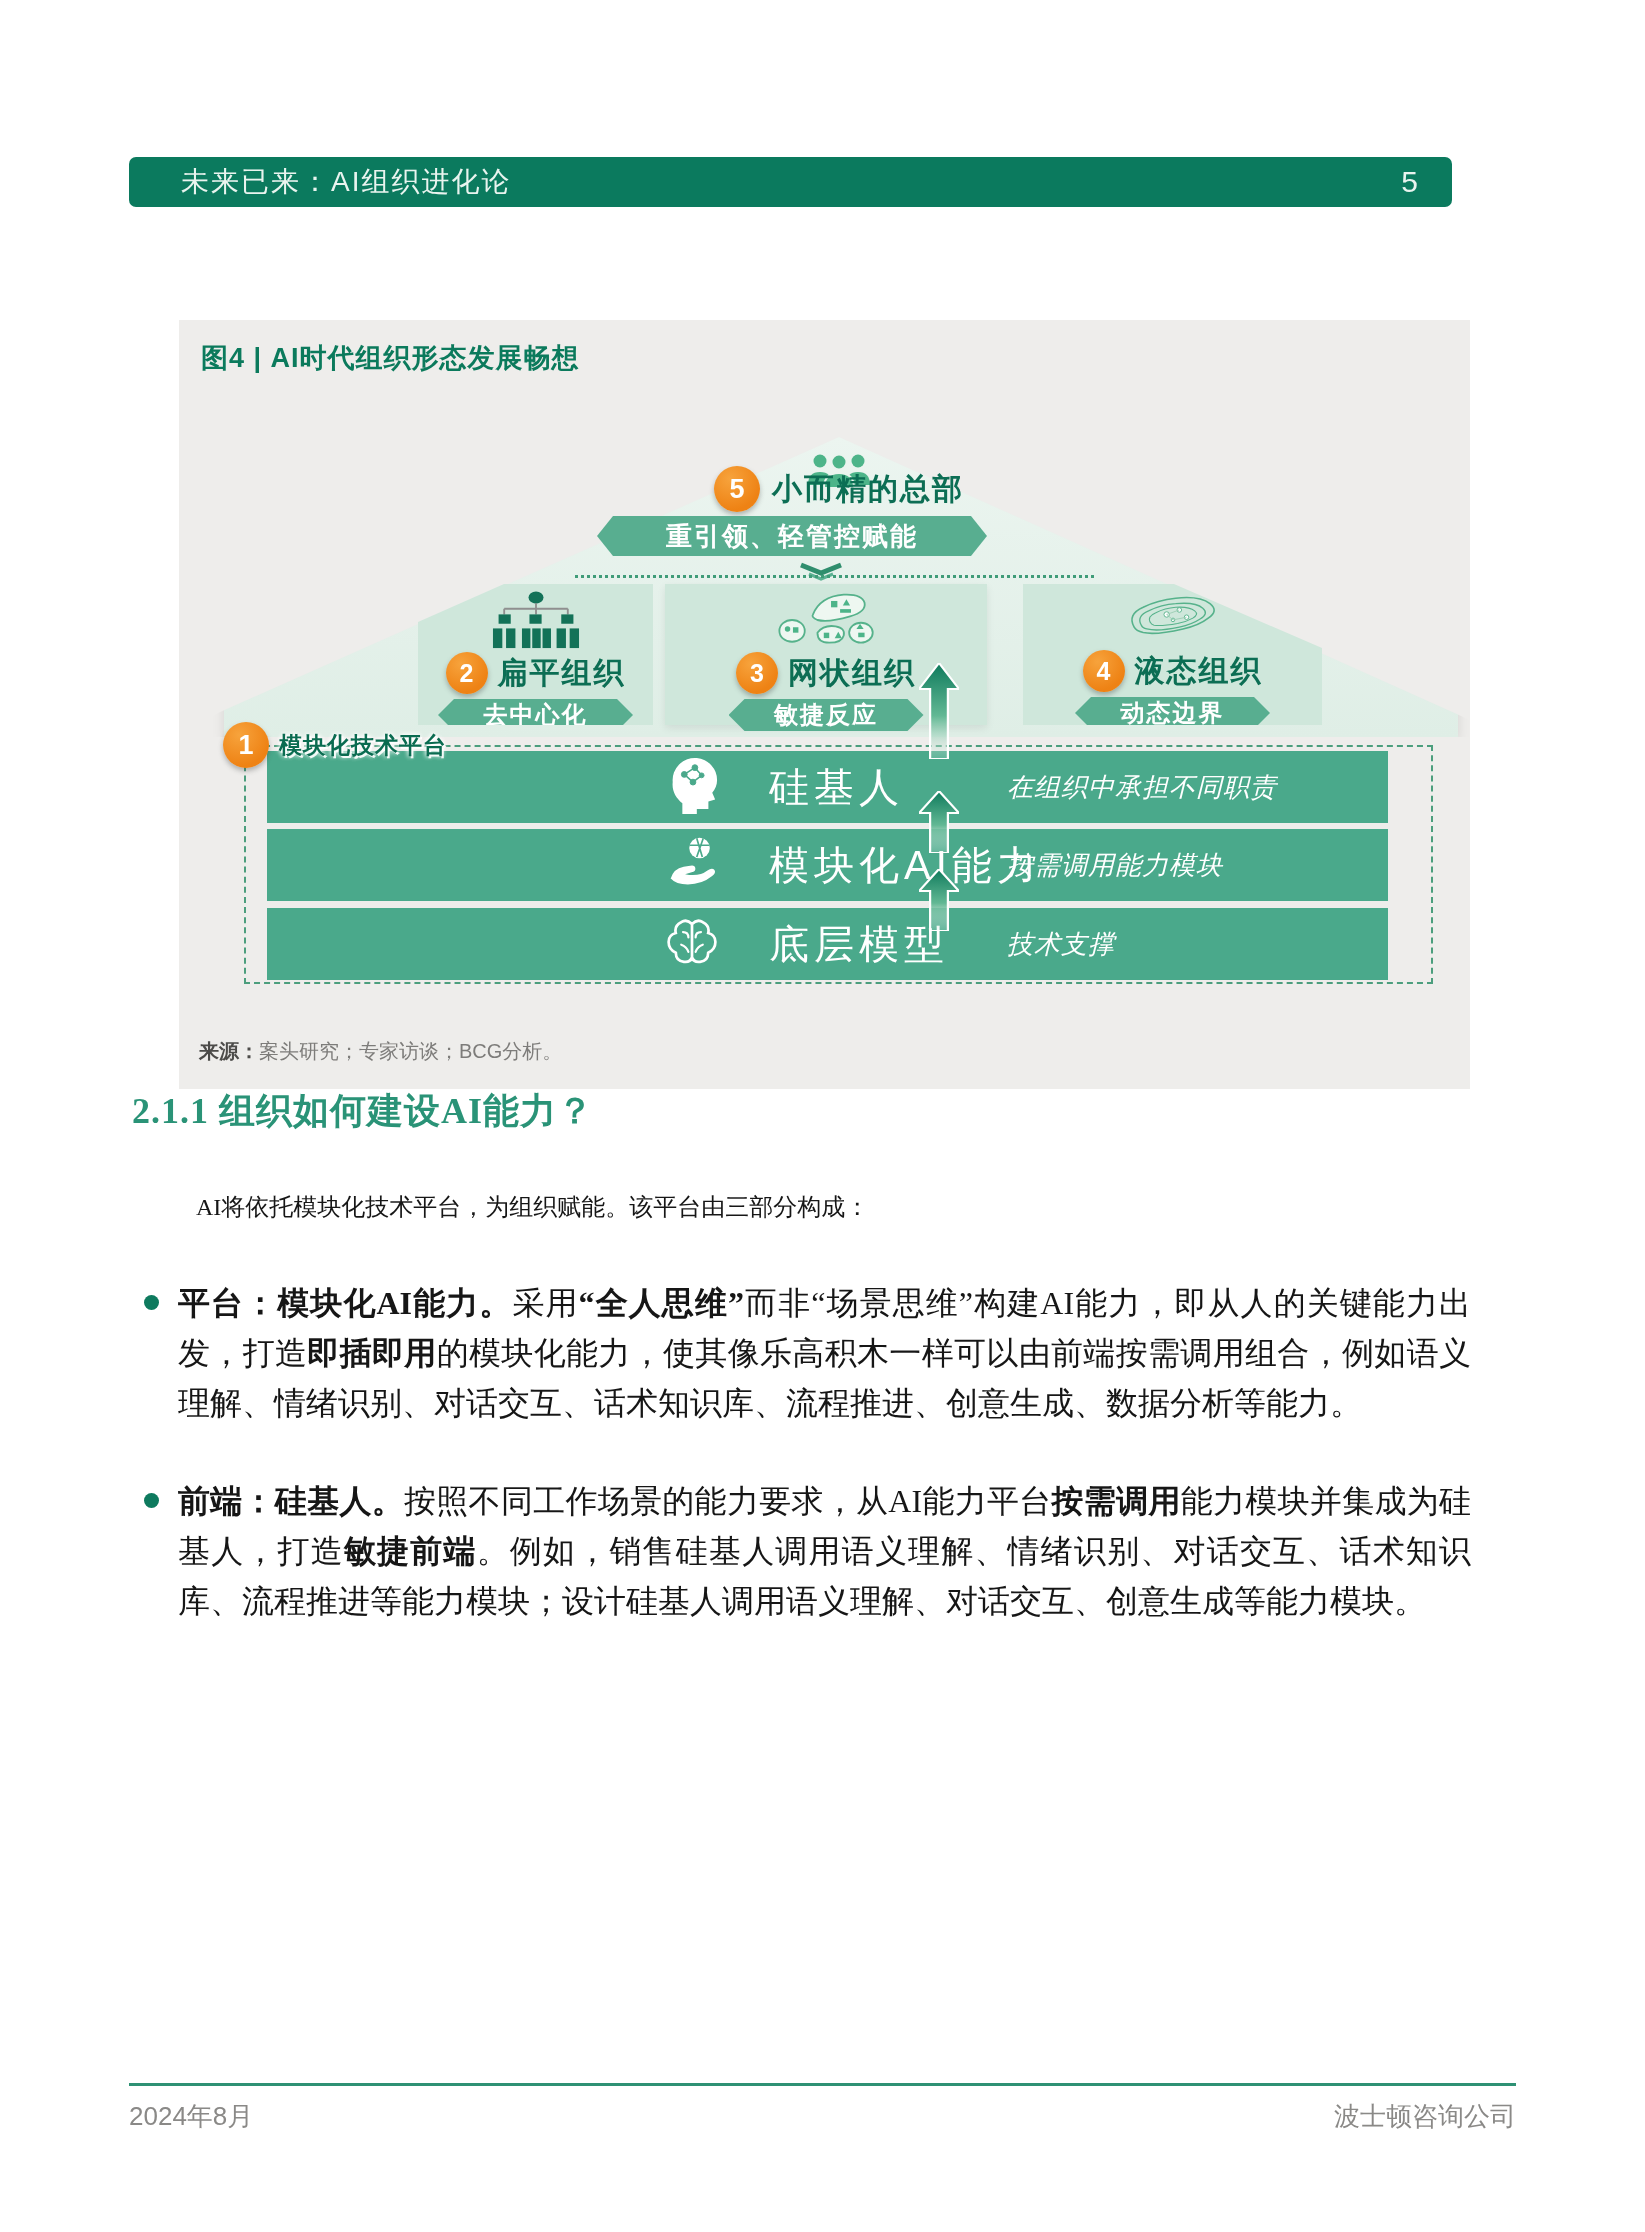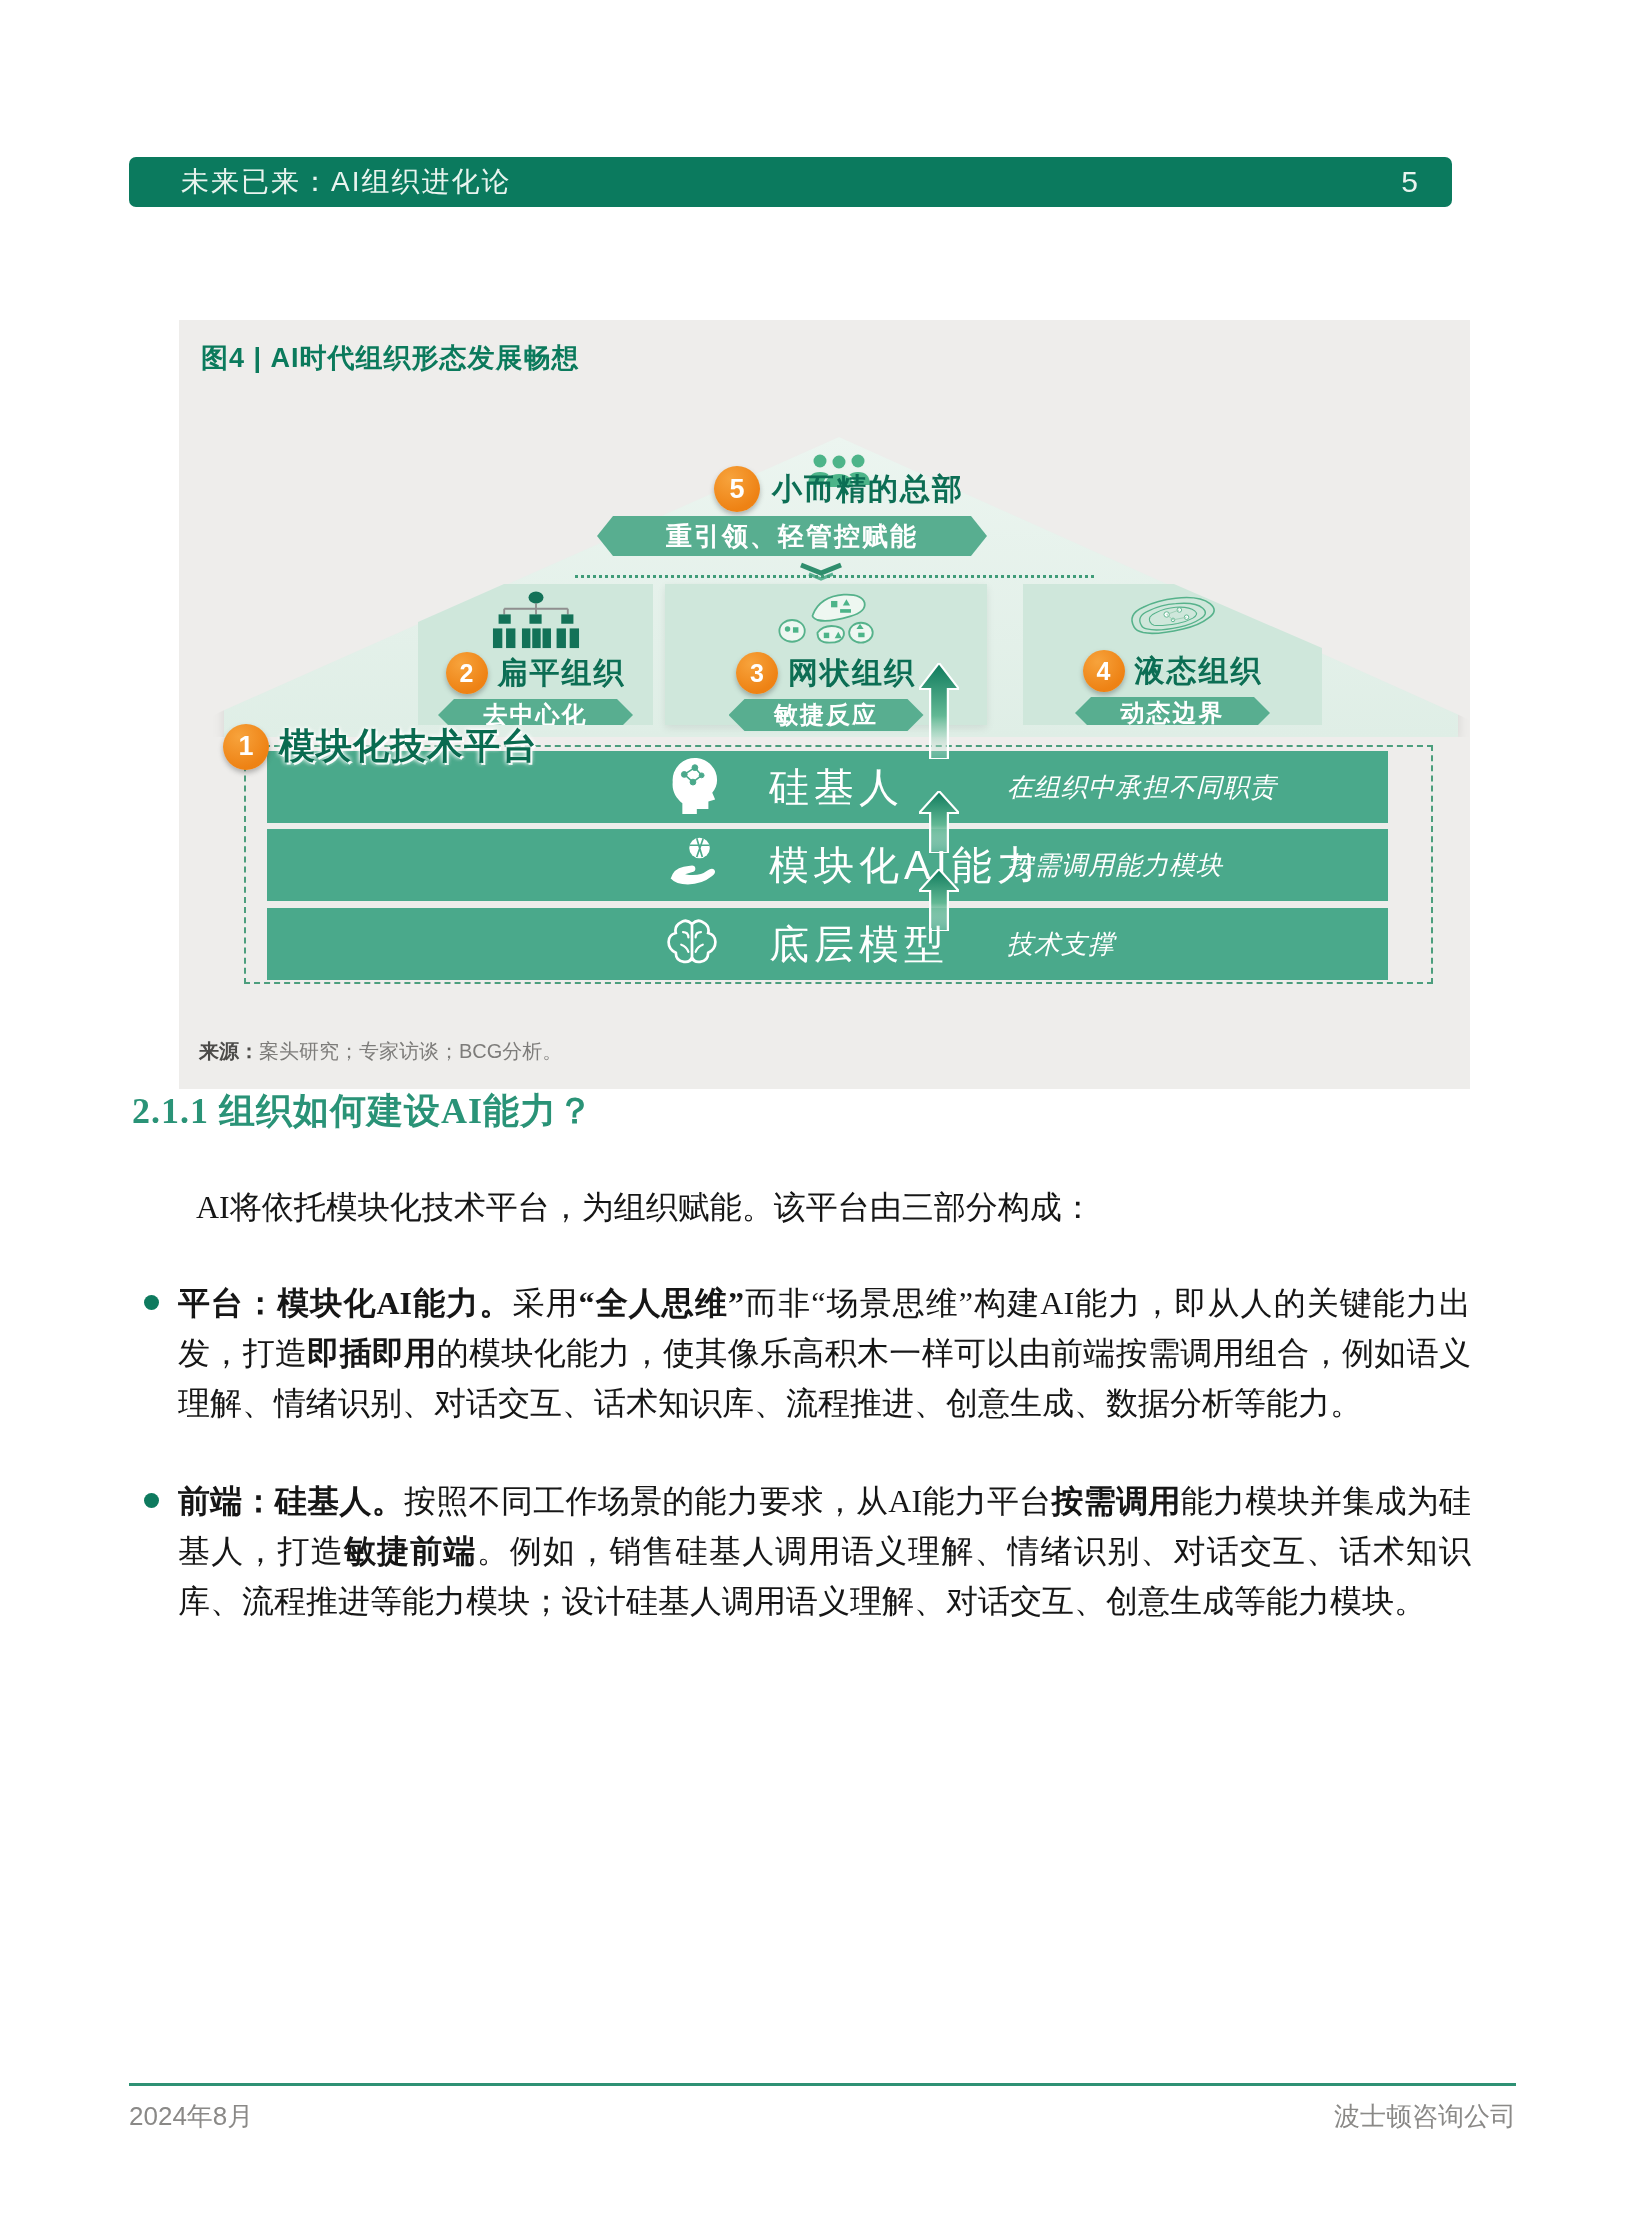--- a/index.html
+++ b/index.html
@@ -48,21 +48,21 @@
   .box-2 { left:239px; width:235px; clip-path:polygon(86px 0, 100% 0, 100% 100%, 0 100%, 0 38px); }
   .box-3 { left:486px; width:322px; box-shadow:0 3px 8px rgba(0,0,0,.08); }
   .box-4 { left:844px; width:299px; clip-path:polygon(0 0, 151px 0, 100% 64px, 100% 100%, 0 100%); }
   .box .iconwrap { height:60px; margin-top:7px; display:flex; align-items:flex-end; justify-content:center; }
   .box .lblrow { display:flex; align-items:center; gap:10px; margin-top:3px; }
   .box .banner { height:36px; font-size:24px; margin-top:5px; min-width:195px; padding:0 30px; }
 
   
   .plat-label { position:absolute; left:44px; top:402px; display:flex; align-items:center;
                 gap:10px; z-index:6; }
-  .plat-label .txt { font-size:36px; font-weight:bold; color:#0a6b50; letter-spacing:1px;
+  .plat-label .txt { font-size:23px; font-weight:bold; color:#0a6b50; letter-spacing:1px;
     text-shadow:0 0 5px #fff, 0 0 5px #fff, 2px 2px 0 rgba(255,255,255,.9); }
   .plat-rect { position:absolute; left:65px; top:425px; width:1189px; height:239px;
                border:2px dashed #4c9e7d; z-index:1; }
   .bar { position:absolute; left:88px; width:1121px; height:72px; background:#4aa98b;
          z-index:2; display:flex; align-items:center; }
   .bar-1 { top:431px; } .bar-2 { top:509px; } .bar-3 { top:588px; }
   .bar .baricon { position:absolute; left:398px; top:50%; transform:translateY(-50%); }
   .bar .barlabel { position:absolute; left:502px; top:50%; transform:translateY(-50%);
     color:#fff; font-size:40px; font-weight:normal; letter-spacing:5px; white-space:nowrap; }
   .bar .alabel { position:absolute; left:740px; top:50%; transform:translateY(-50%);
@@ -73,21 +73,21 @@
   .uparrow.c { left:740px; top:549px; }
 
   .source { position:absolute; left:20px; top:718px; font-size:20px; color:#7d7c7a; }
   .source .src-bold { font-weight:bold; color:#4c4b49; }
 
   
   .textblock { position:absolute; left:132px; top:1087px; width:1339px;
     font-family:"Liberation Serif", serif; color:#161616; }
   .sec-heading { font-size:36px; font-weight:bold; color:#2a9377; margin-bottom:46px;
     letter-spacing:1px; }
-  .intro { font-size:32px; line-height:50px; text-indent:64px; text-align:justify;
+  .intro { font-size:24px; line-height:50px; text-indent:64px; text-align:justify;
     margin-bottom:46px; }
   .bullet { position:relative; padding-left:46px; margin-bottom:48px; font-size:32px;
     line-height:50px; text-align:justify; }
   .bullet .dot { position:absolute; left:12px; top:17px; width:15px; height:15px;
     border-radius:50%; background:#0e7a5e; }
   .seg-b { font-weight:bold; }
   .seg-g { color:#2f9678; }
 
   
   .footer-line { position:absolute; left:129px; top:2083px; width:1387px; height:3px;

